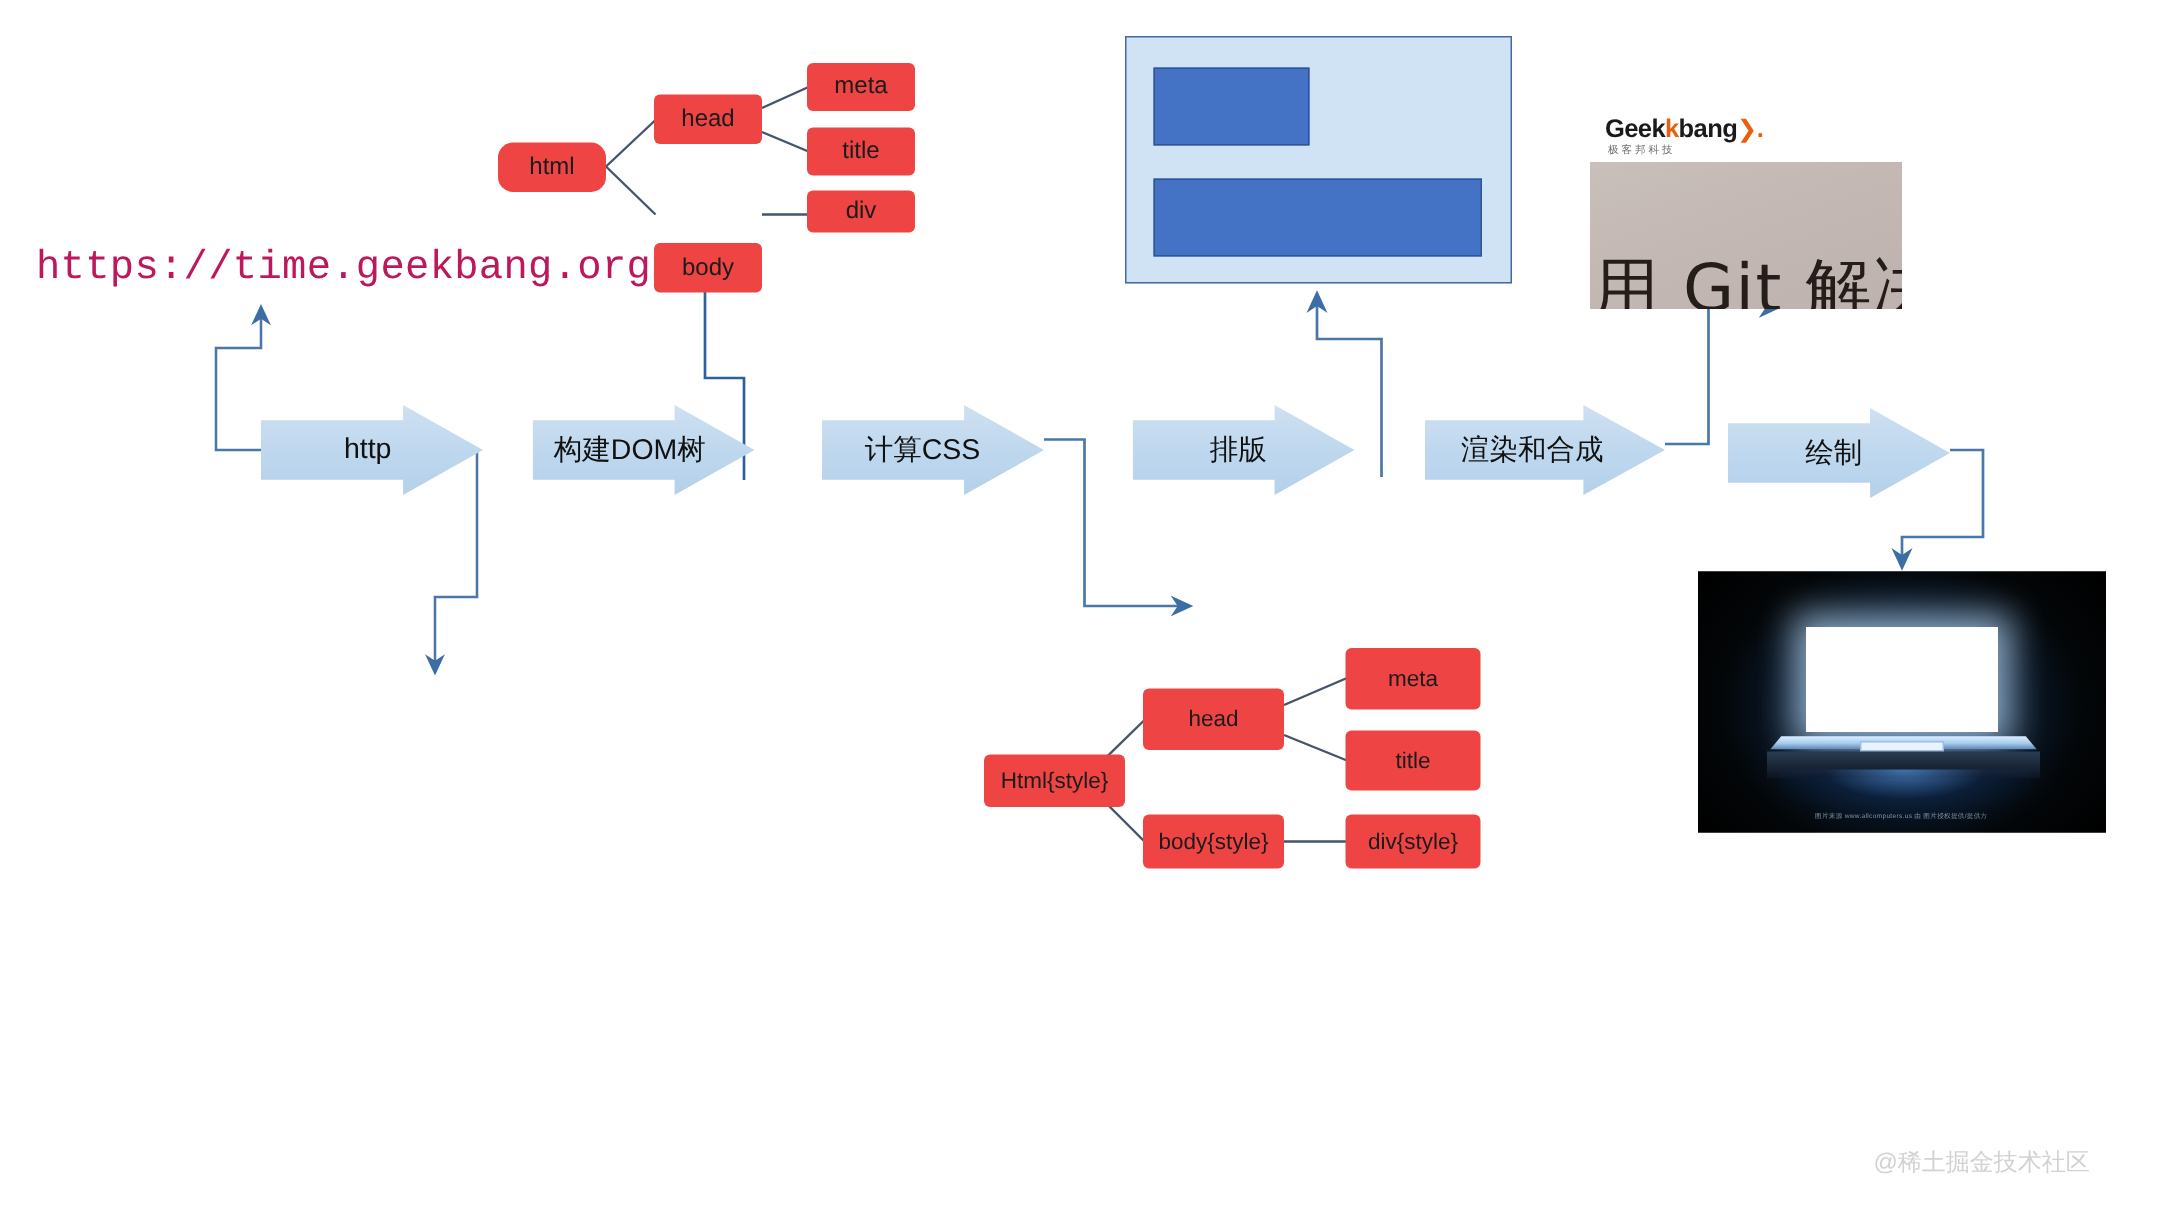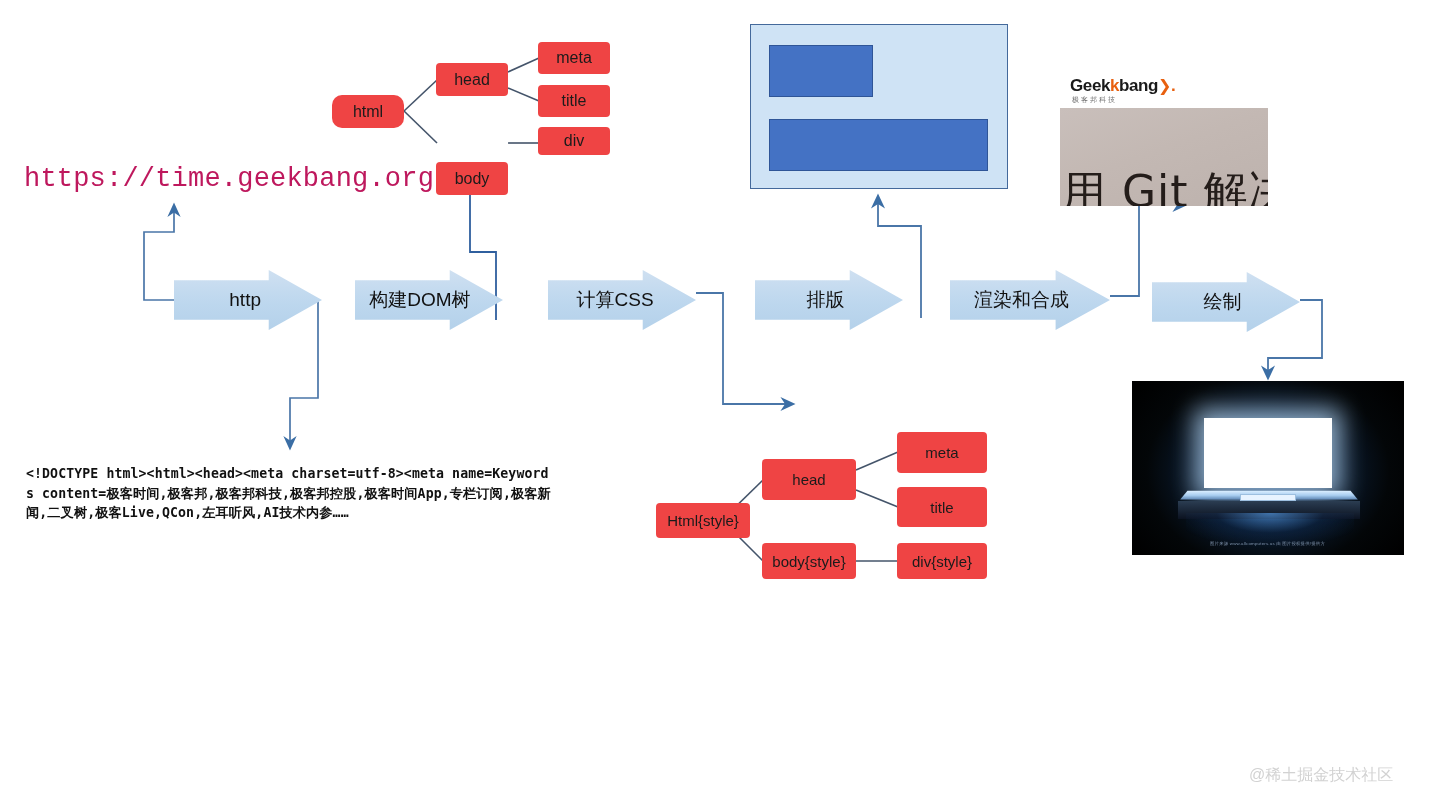--- a/index.html
+++ b/index.html
@@ -254,21 +254,20 @@
       <line x1="722" y1="520" x2="763" y2="480" stroke="#44546a" stroke-width="1.6"></line>
       <line x1="722" y1="520" x2="763" y2="561" stroke="#44546a" stroke-width="1.6"></line>
       <line x1="856" y1="470" x2="898" y2="452" stroke="#44546a" stroke-width="1.6"></line>
       <line x1="856" y1="490" x2="898" y2="507" stroke="#44546a" stroke-width="1.6"></line>
       <line x1="856" y1="561" x2="898" y2="561" stroke="#44546a" stroke-width="1.6"></line>
     </g>
   </svg>
 
   <div class="abs url-text">https://time.geekbang.org</div>
 
-  <div class="abs code-block">&lt;!DOCTYPE html&gt;&lt;html&gt;&lt;head&gt;&lt;meta charset=utf-8&gt;&lt;meta name=Keywords content=极客时间,极客邦,极客邦科技,极客邦控股,极客时间App,专栏订阅,极客新闻,二叉树,极客Live,QCon,左耳听风,AI技术内参……</div>
 
   <div class="abs">
     <div class="abs node" style="left:332px; top:95px; width:72px; height:33px;border-radius:10px;">html</div>
     <div class="abs node" style="left:436px; top:63px; width:72px; height:33px;">head</div>
     <div class="abs node" style="left:538px; top:42px; width:72px; height:32px;">meta</div>
     <div class="abs node" style="left:538px; top:85px; width:72px; height:32px;">title</div>
     <div class="abs node" style="left:436px; top:127px; width:72px; height:33px;margin-top:35px;">body</div>
     <div class="abs node" style="left:538px; top:127px; width:72px; height:28px;">div</div>
   </div>
 

